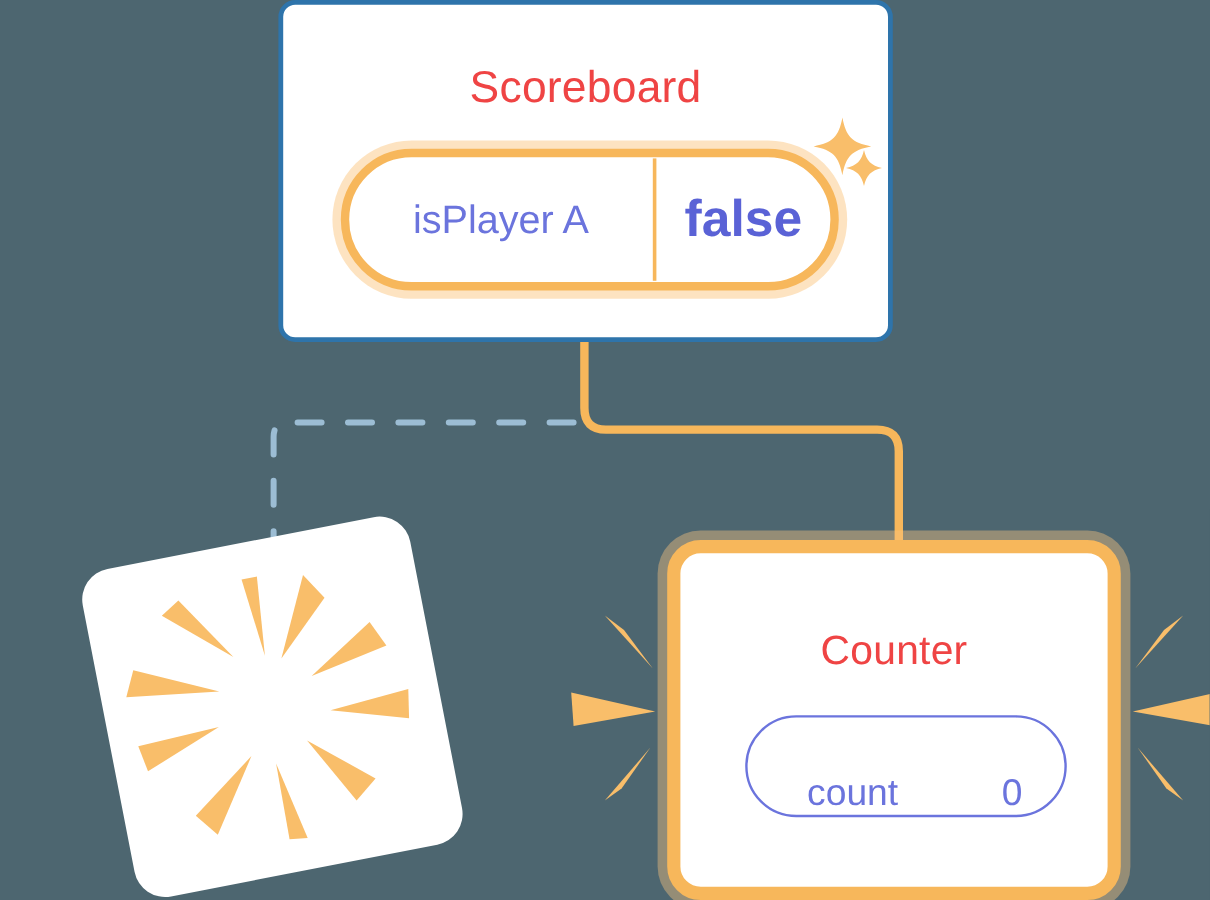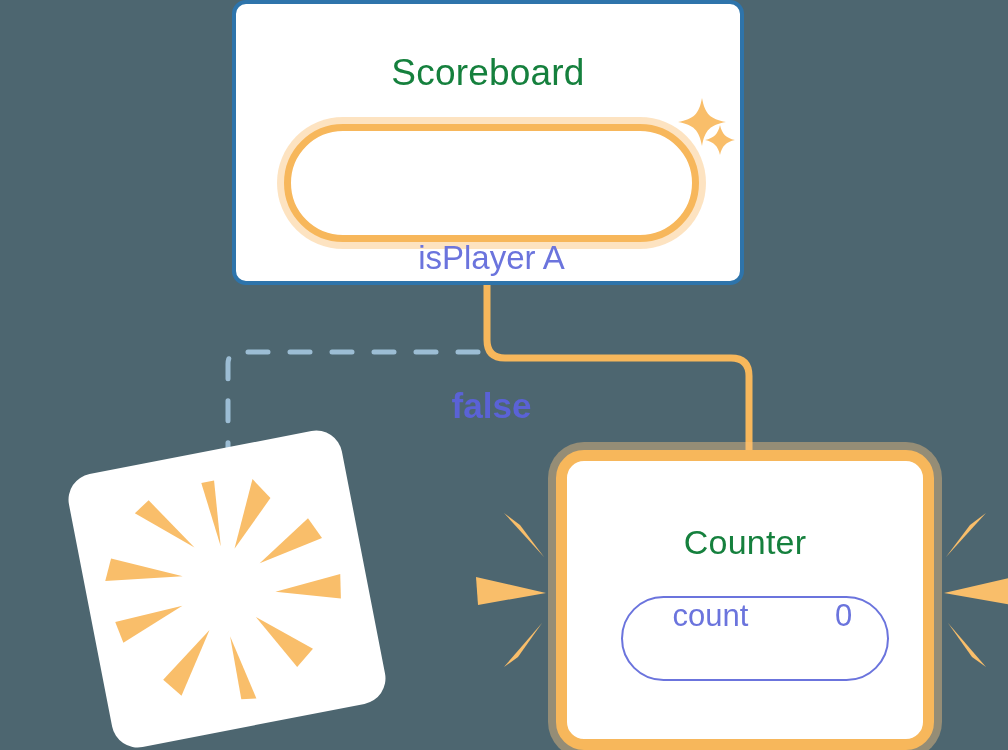--- a/index.html
+++ b/index.html
@@ -40,62 +40,61 @@
     border-radius: 14px;
     box-sizing: border-box;
     z-index: 5;
   }
   .card-title-blue {
     position: absolute;
     left: 0;
     right: 0;
     top: 48px;
     text-align: center;
-    color: #15803d;
+    color: #ef4444;
     font-size: 37px;
     font-weight: 400;
     letter-spacing: .2px;
   }
 
   
   .pill-orange {
     position: absolute;
     left: 48px;
     top: 120px;
     width: 415px;
     height: 118px;
     border-radius: 60px;
     box-sizing: border-box;
     border: 7px solid #f7b75b;
     box-shadow: 0 0 0 7px rgba(250,196,126,0.48);
     display: flex;
     align-items: stretch;
     background: #fff;
-    flex-direction: column;
   }
   .pill-orange .pill-key {
     flex: 0 0 253px;
     display: flex;
     align-items: center;
     justify-content: center;
     color: #6b74dd;
     font-size: 33px;
   }
   .pill-orange .pill-div {
     width: 3px;
     background: #f7b75b;
     margin: 1px 0;
   }
   .pill-orange .pill-val {
     flex: 1;
     display: flex;
     align-items: center;
     justify-content: center;
     color: #5a62d6;
-    font-size: 35px;
+    font-size: 43px;
     font-weight: 700;
   }
 
   
   .sparkle {
     position: absolute;
     z-index: 7;
   }
 
   
@@ -141,21 +140,21 @@
   .pill-blue {
     position: absolute;
     left: 54px;
     top: 135px;
     width: 268px;
     height: 85px;
     border-radius: 45px;
     box-sizing: border-box;
     border: 2px solid #6b74dd;
     display: flex;
-    align-items: flex-start;
+    align-items: flex-end;
     background: #fff;
   }
   .pill-blue .pill-key {
     flex: 0 0 175px;
     display: flex;
     align-items: center;
     justify-content: center;
     color: #6b74dd;
     font-size: 31px;
   }

